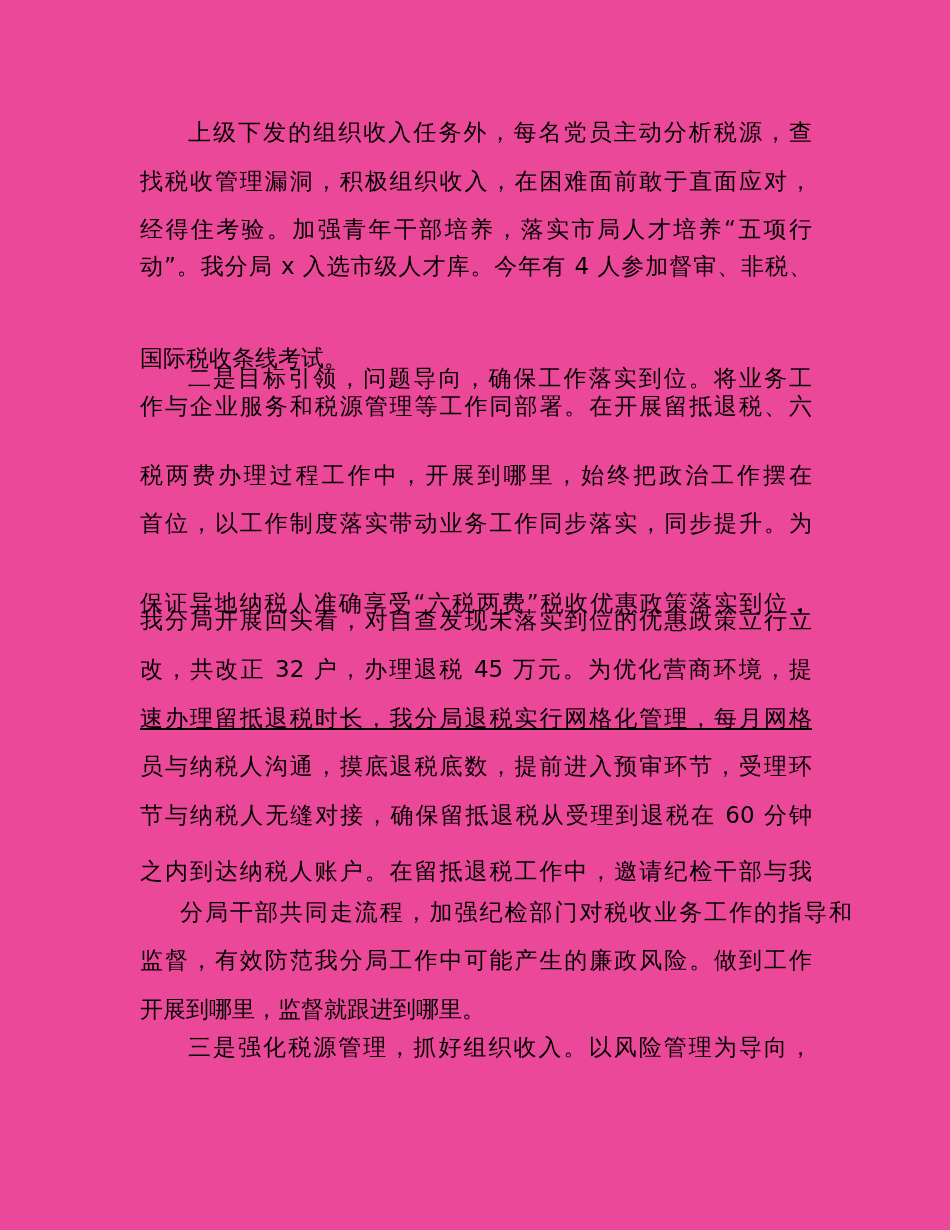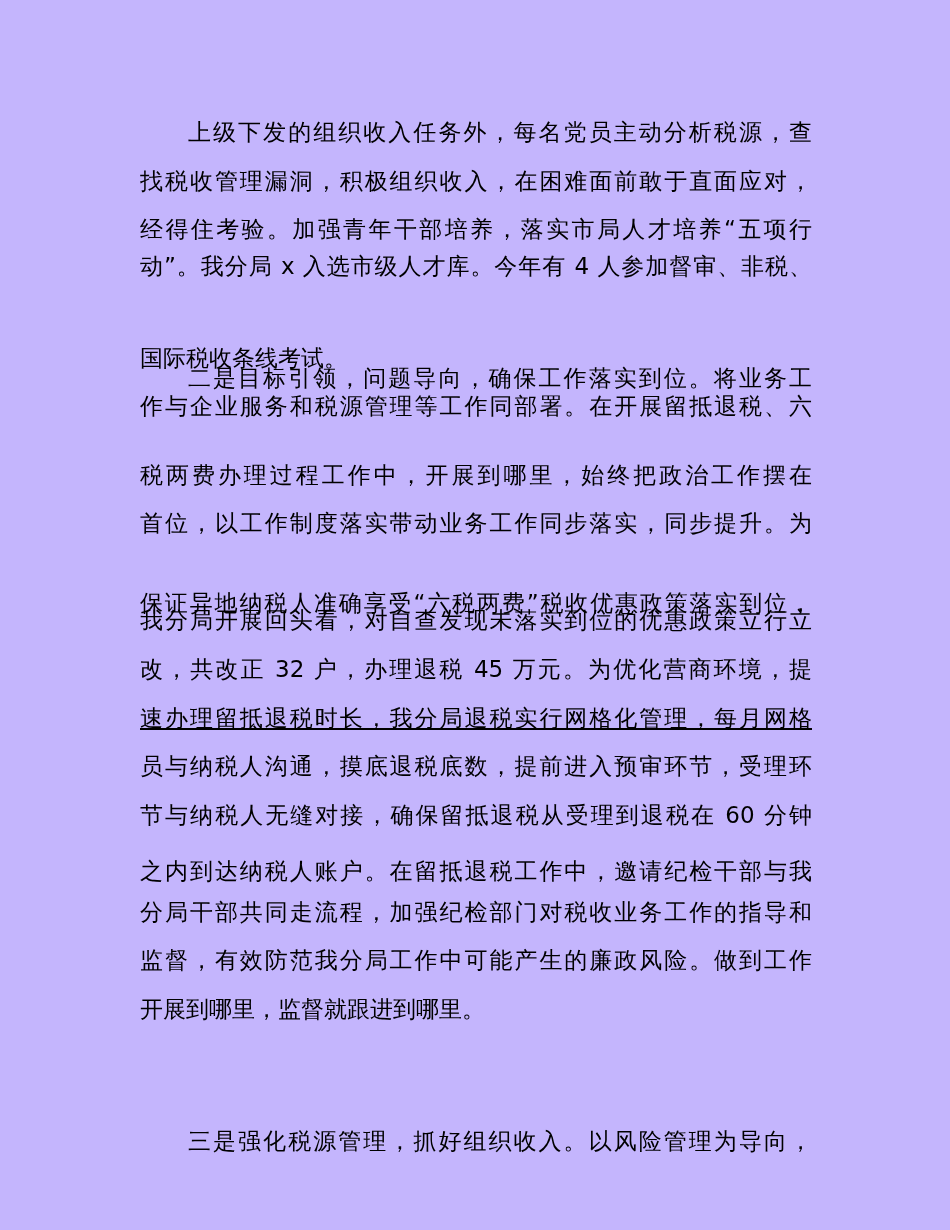--- a/index.html
+++ b/index.html
@@ -14,21 +14,21 @@
       overflow: hidden;
       font-family: "DejaVu Sans", "Liberation Sans", sans-serif;
       color: #000000;
     }
     .page {
       position: absolute;
       left: 0;
       top: 0;
       width: 950px;
       height: 1230px;
-      background: #c4b5fd;
+      background: #ec4899;
     }
     .text-block {
       position: absolute;
       left: 140px;
       width: 672px;
     }
     .line {
       position: absolute;
       left: 0;
       width: 672px;
@@ -65,21 +65,21 @@
         <div class="line" style="top: 391px;">作与企业服务和税源管理等工作同部署。在开展留抵退税、六</div>
         <div class="line" style="top: 460px;">税两费办理过程工作中，开展到哪里，始终把政治工作摆在</div>
         <div class="line" style="top: 508px;">首位，以工作制度落实带动业务工作同步落实，同步提升。为</div>
         <div class="line" style="top: 588px;">保证异地纳税人准确享受“六税两费”税收优惠政策落实到位，</div>
         <div class="line" style="top: 605px;">我分局开展回头看，对自查发现未落实到位的优惠政策立行立</div>
         <div class="line" style="top: 654px;">改，共改正 32 户，办理退税 45 万元。为优化营商环境，提</div>
         <div class="line" style="top: 703px; text-decoration: underline;">速办理留抵退税时长，我分局退税实行网格化管理，每月网格</div>
         <div class="line" style="top: 751px;">员与纳税人沟通，摸底退税底数，提前进入预审环节，受理环</div>
         <div class="line" style="top: 800px;">节与纳税人无缝对接，确保留抵退税从受理到退税在 60 分钟</div>
         <div class="line" style="top: 848px; margin-top: 8px;">之内到达纳税人账户。在留抵退税工作中，邀请纪检干部与我</div>
-        <div class="line" style="top: 897px;">分局干部共同走流程，加强纪检部门对税收业务工作的指导和</div>
+        <div class="line" style="top: 897px; margin-left: 40px;">分局干部共同走流程，加强纪检部门对税收业务工作的指导和</div>
         <div class="line" style="top: 945px;">监督，有效防范我分局工作中可能产生的廉政风险。做到工作</div>
         <div class="line last" style="top: 994px;">开展到哪里，监督就跟进到哪里。</div>
       </div>
       <div>
-        <div class="line indent" style="top: 1126px;">三是强化税源管理，抓好组织收入。以风险管理为导向，</div>
+        <div class="line indent" style="top: 1032px;">三是强化税源管理，抓好组织收入。以风险管理为导向，</div>
       </div>
     </div>
 </div>
 
 </body></html>

